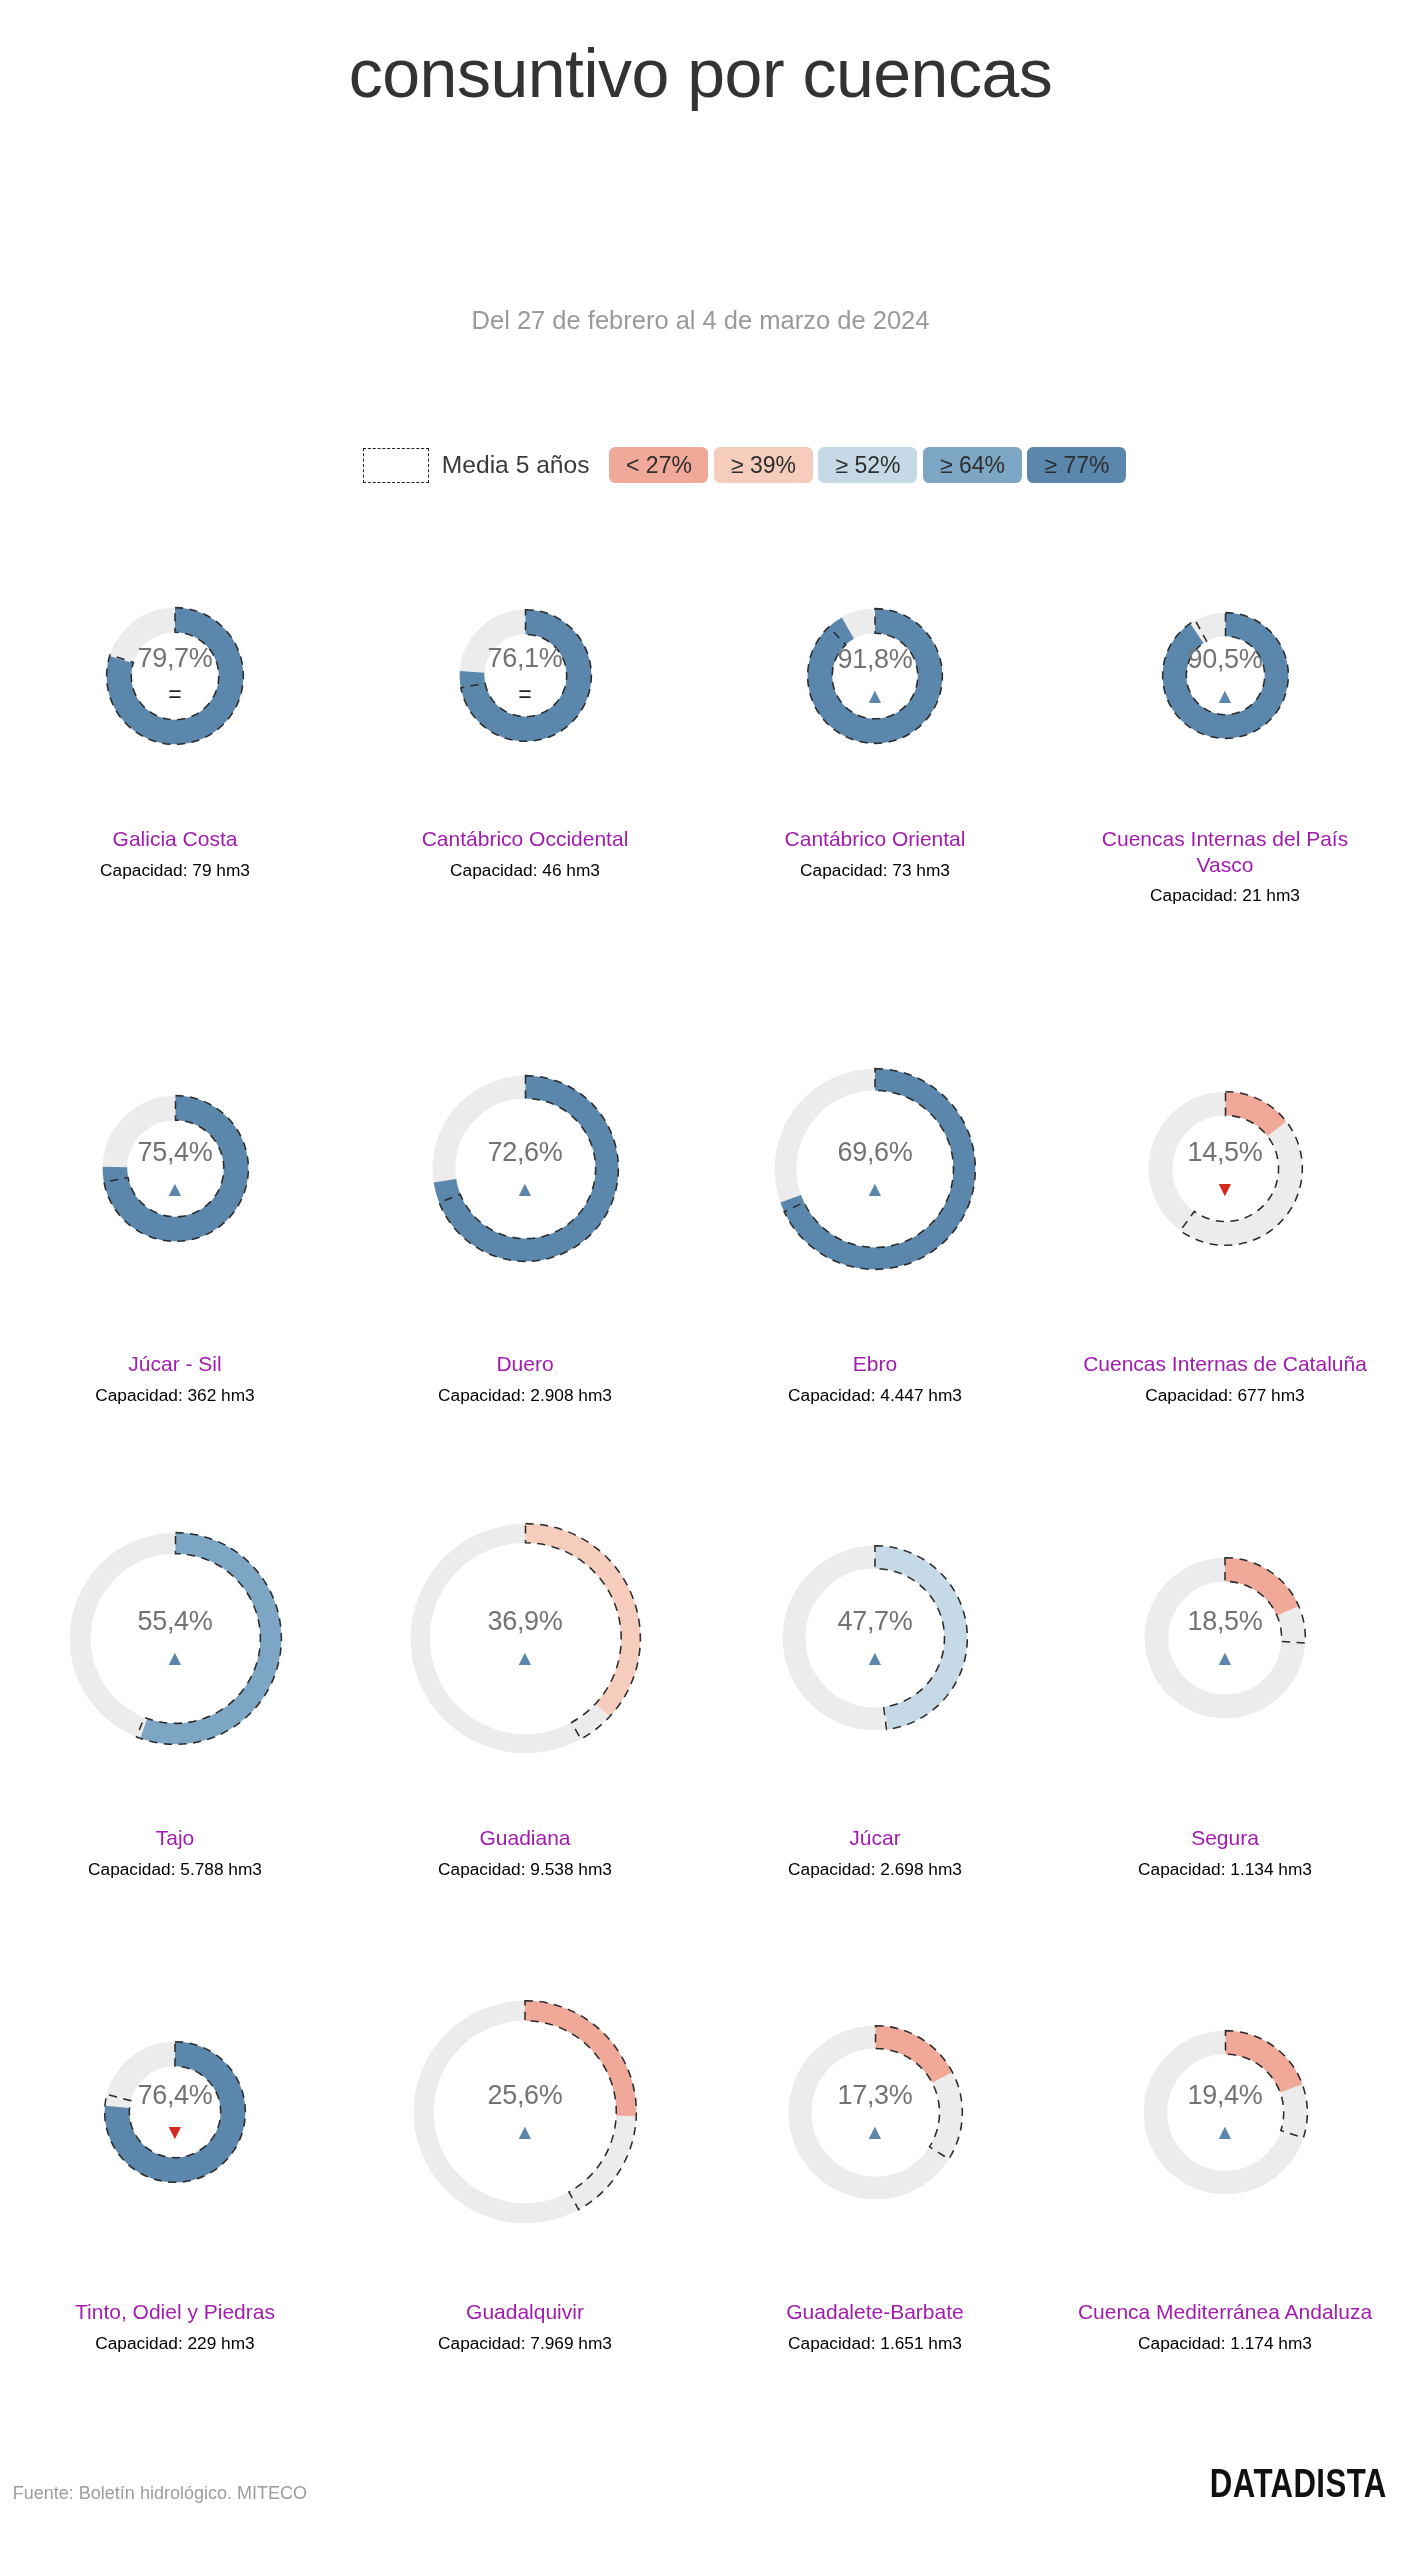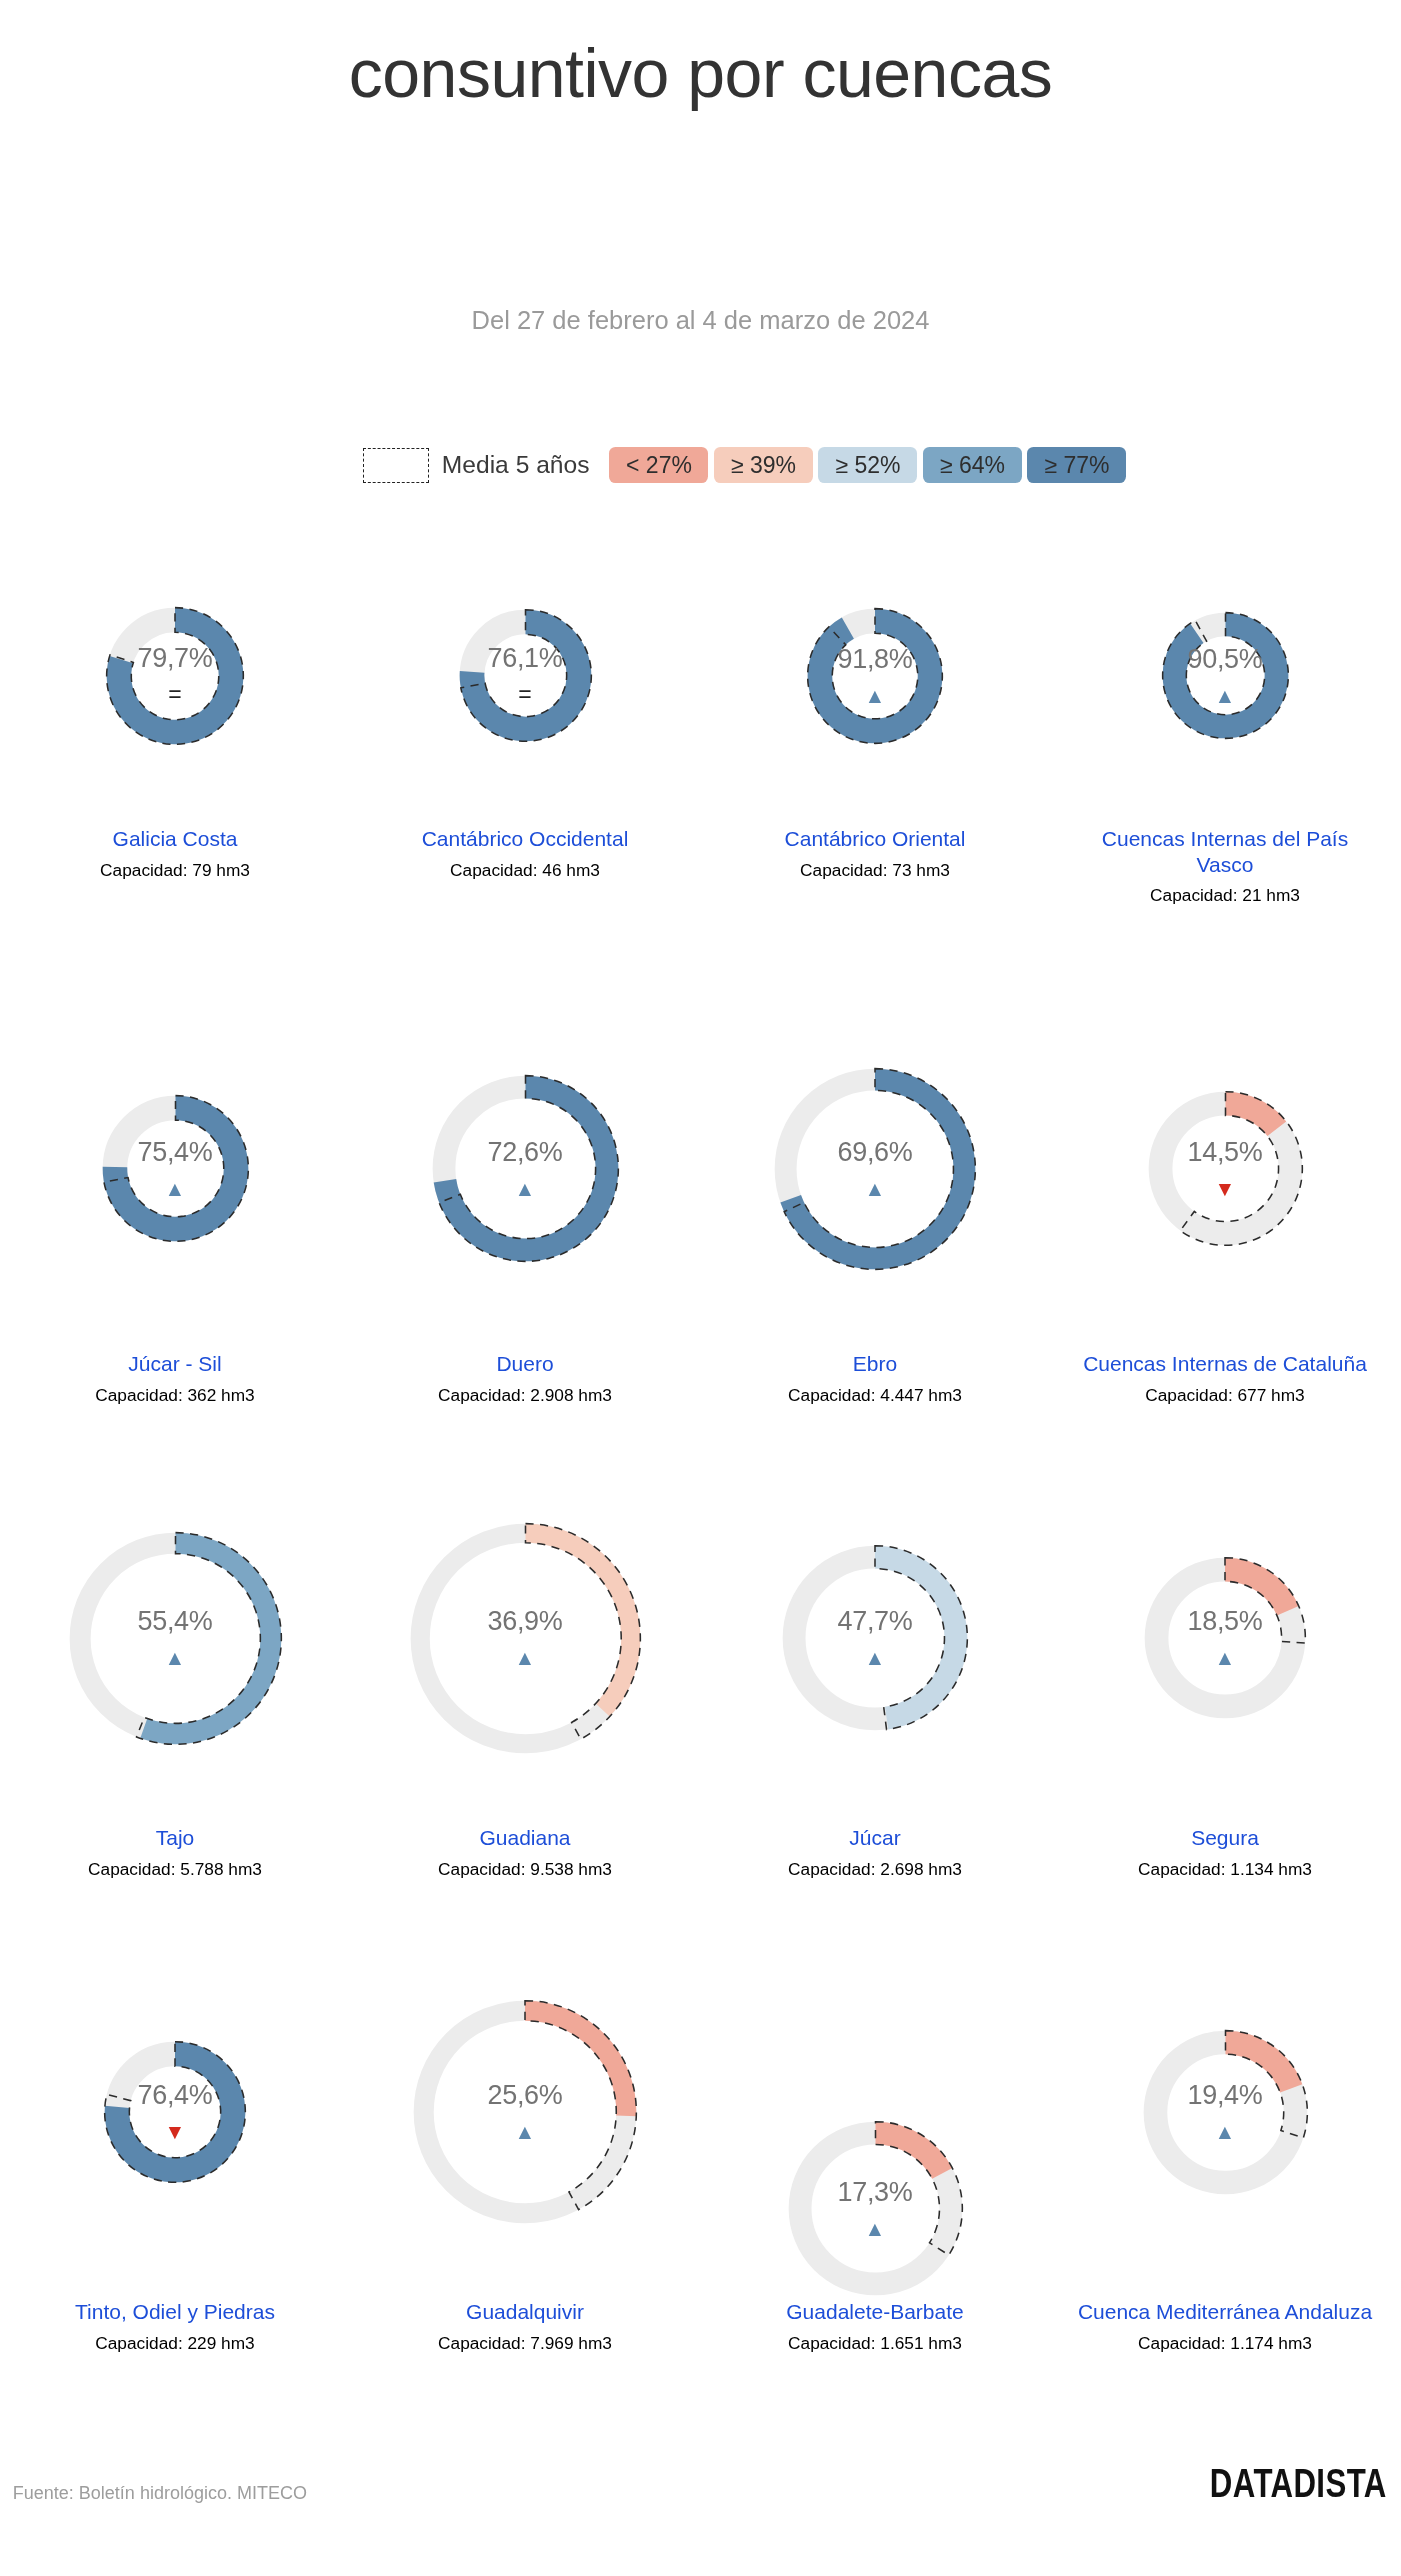--- a/index.html
+++ b/index.html
@@ -65,21 +65,21 @@
     line-height:1;
   }
   .trend{
     margin-top:12px;font-size:21px;line-height:1;font-weight:700;
   }
   .trend.up{color:#5b87ad;}
   .trend.down{color:#d42a1d;}
   .trend.eq{color:#222;font-size:23px;font-weight:400;margin-top:11px;}
 
   .basin-name{
-    font-size:21px;color:#1d4ed8;text-align:center;
+    font-size:21px;color:#a21caf;text-align:center;
     line-height:1.22;max-width:301px;
   }
   .basin-cap{
     font-size:17.3px;color:#000000;text-align:center;margin-top:8.2px;
   }
 
   
   .footer-source{
     position:absolute;left:12.8px;top:2483px;
     font-size:18px;color:#9d9d9d;
@@ -390,21 +390,21 @@
               <div class="donut-center">
                 <div class="pct">25,6%</div>
                 <div class="trend up">▲</div>
               </div>
             </div>
           </div>
           <div class="basin-name">Guadalquivir</div>
           <div class="basin-cap">Capacidad: 7.969 hm3</div>
         </div>
         <div class="cell">
-          <div style="height: 374px; display: flex; align-items: flex-end; justify-content: center;">
+          <div style="height: 374px; display: flex; align-items: center; justify-content: center;">
             <div class="donut-wrap" style="width: 181px; height: 181px;">
               <svg width="181" height="181" viewBox="0 0 198 198" class="donut-svg">
                 <circle cx="99" cy="99" r="82.5" fill="none" stroke="#ececec" stroke-width="25"></circle>
                 <path d="M 99 4 A 95 95 0 0 1 183.09697457658325 54.810647582641465
           L 160.96619179327186 66.43942453457792 A 70 70 0 0 0 99 29 Z" fill="#f0a898"></path>
                 <path d="M 99 4 A 95 95 0 0 1 179.2111529226914 149.9035455230047
           L 158.10295478514104 136.5078756485298 A 70 70 0 0 0 99 29 Z" fill="none" stroke="#2b2b2b" stroke-width="1.7" stroke-dasharray="9 7"></path>
               </svg>
               <div class="donut-center">
                 <div class="pct">17,3%</div>

